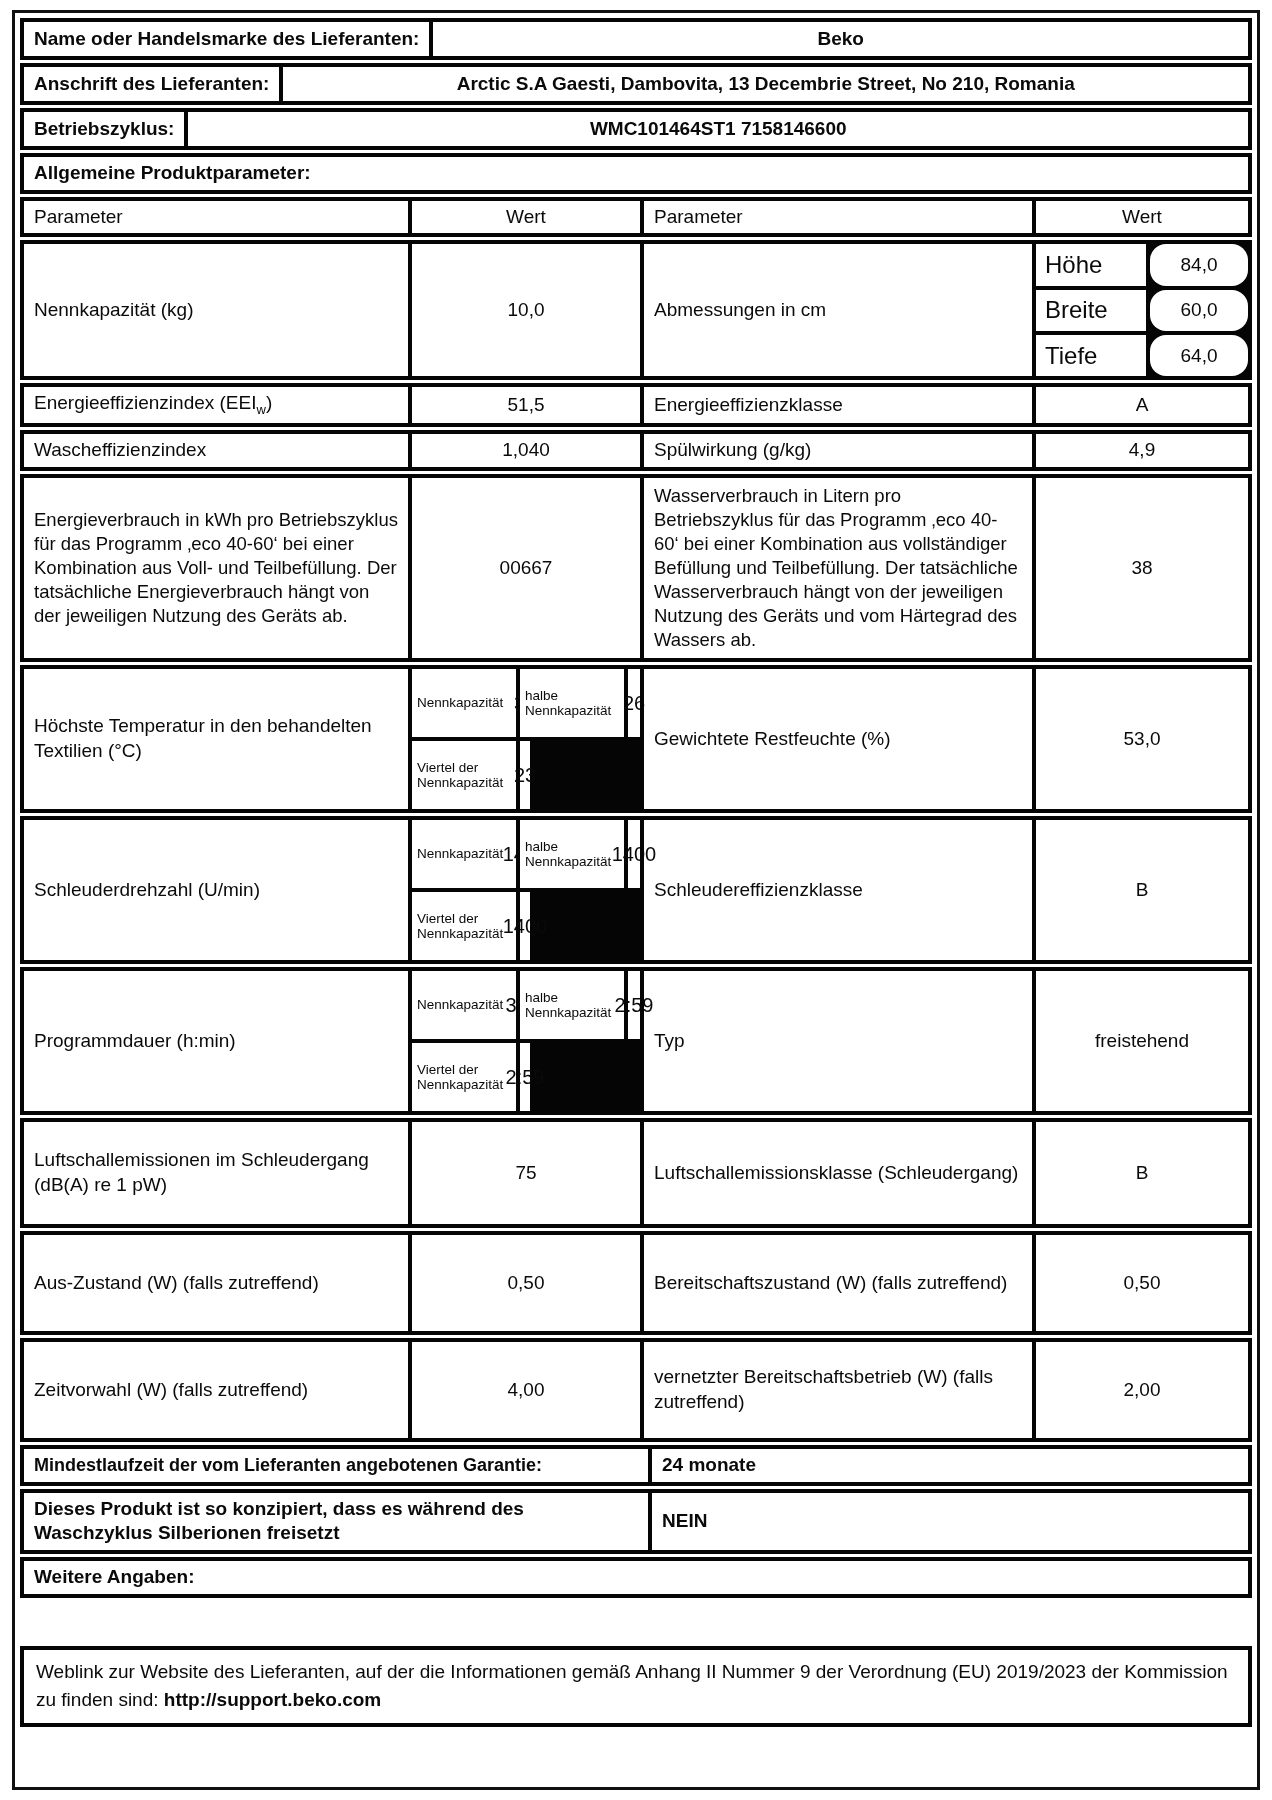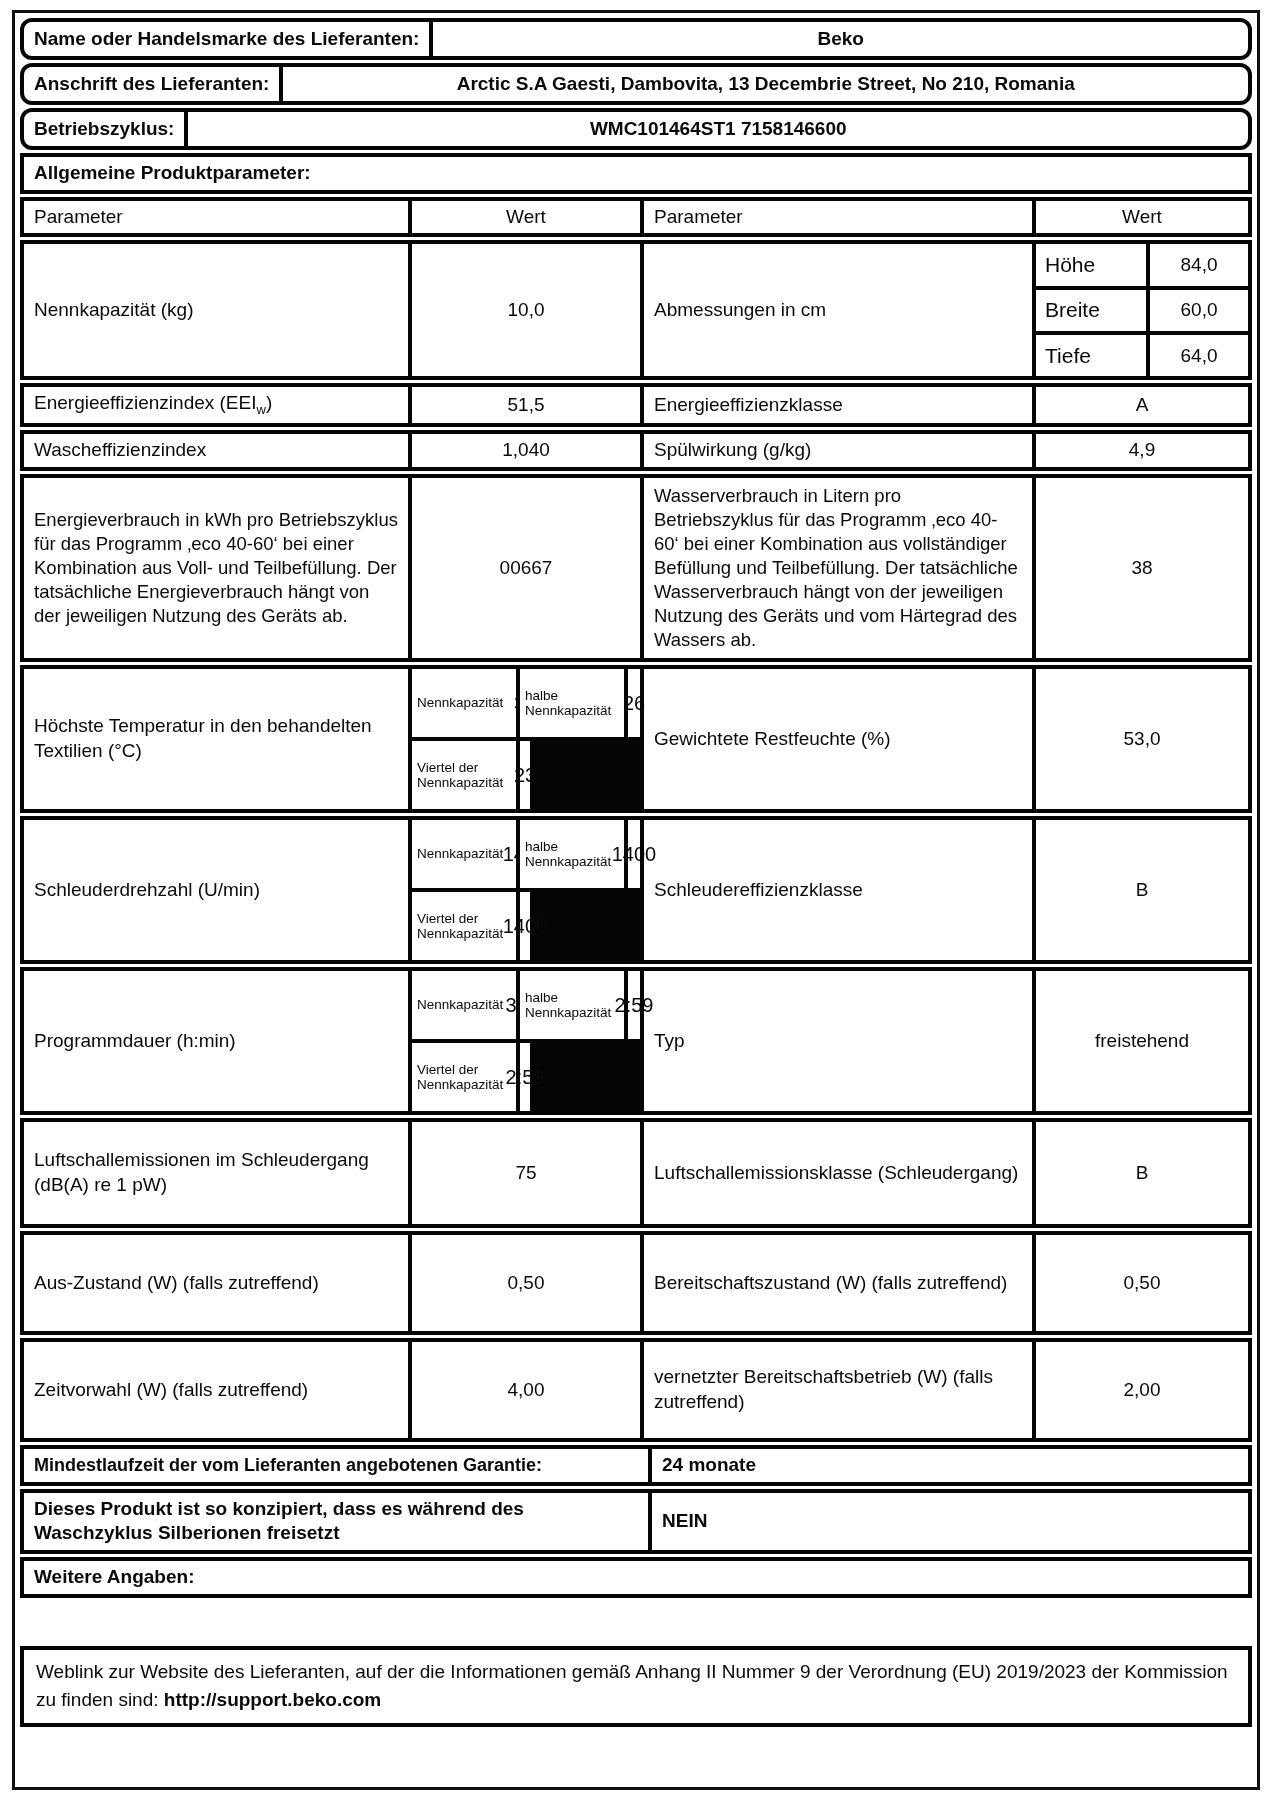--- a/index.html
+++ b/index.html
@@ -18,21 +18,21 @@
     padding: 5px;
   }
   
   .row {
     border: 4px solid #050505;
     margin-bottom: 3px;
     display: grid;
     background: #ffffff;
   }
   .cols4 { grid-template-columns: 384px 232px 392px 1fr; }
-  .cols2-top { grid-template-columns: auto 1fr; border-radius: 12px; }
+  .cols2-top { grid-template-columns: auto 1fr; }
   .cols2-bottom { grid-template-columns: 624px 1fr; }
   .cols1 { grid-template-columns: 1fr; }
 
   .cell {
     display: flex;
     align-items: center;
     padding: 4px 10px;
     font-size: 19px;
     line-height: 1.3;
     min-width: 0;
@@ -53,22 +53,22 @@
   .sub-r2 .subrow { grid-template-columns: 110px 1fr; }
   .subcell {
     background: #ffffff;
     display: flex;
     align-items: center;
     min-width: 0;
     padding: 2px 5px;
   }
   .sublabel { font-size: 13.5px; line-height: 1.15; }
   .subvalue { font-size: 20px; justify-content: center; text-align: center; }
-  .dimlabel { font-size: 21px; padding-left: 9px; }
-  .dimvalue { font-size: 19px; justify-content: center; text-align: center; }
+  .dimlabel { font-size: 24px; padding-left: 9px; }
+  .dimvalue { font-size: 19px; justify-content: center; text-align: center; border-radius: 16px; }
 
   
   .hA  { min-height: 42px; }
   .hSec{ min-height: 36px; }
   .hTh { min-height: 34px; }
   .hR1 { min-height: 140px; }
   .hR2 { min-height: 38px; }
   .hR4 { min-height: 168px; }
   .hR5 { min-height: 148px; }
   .hR8 { min-height: 110px; }

